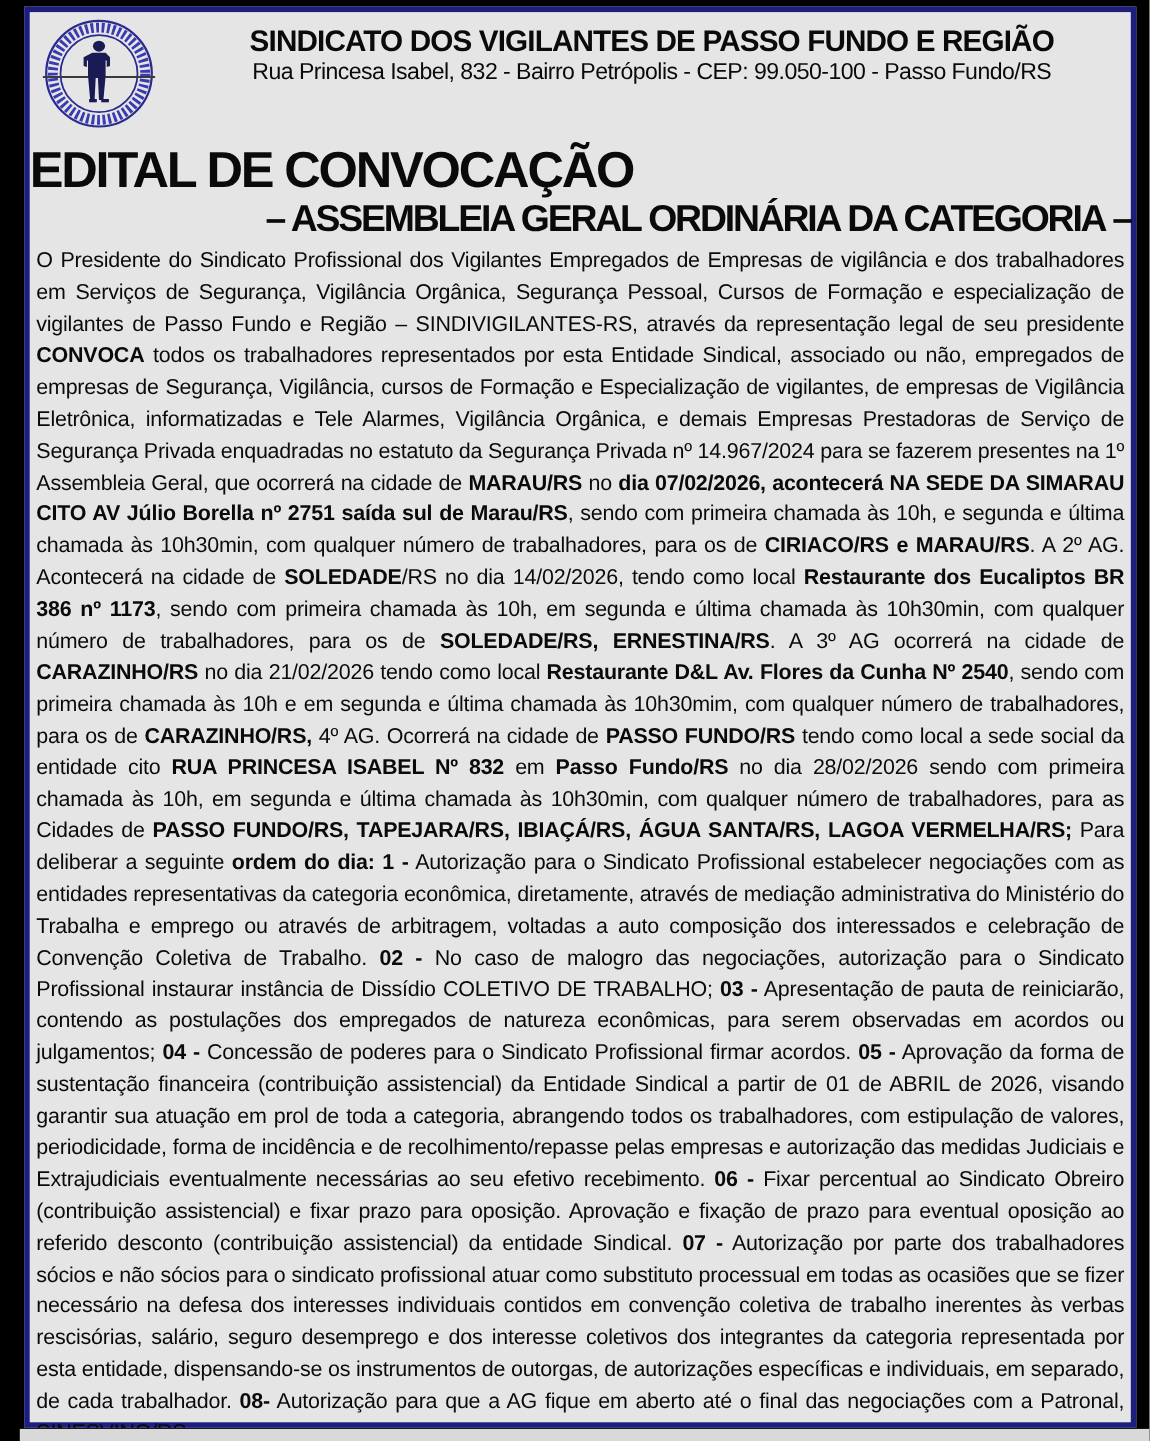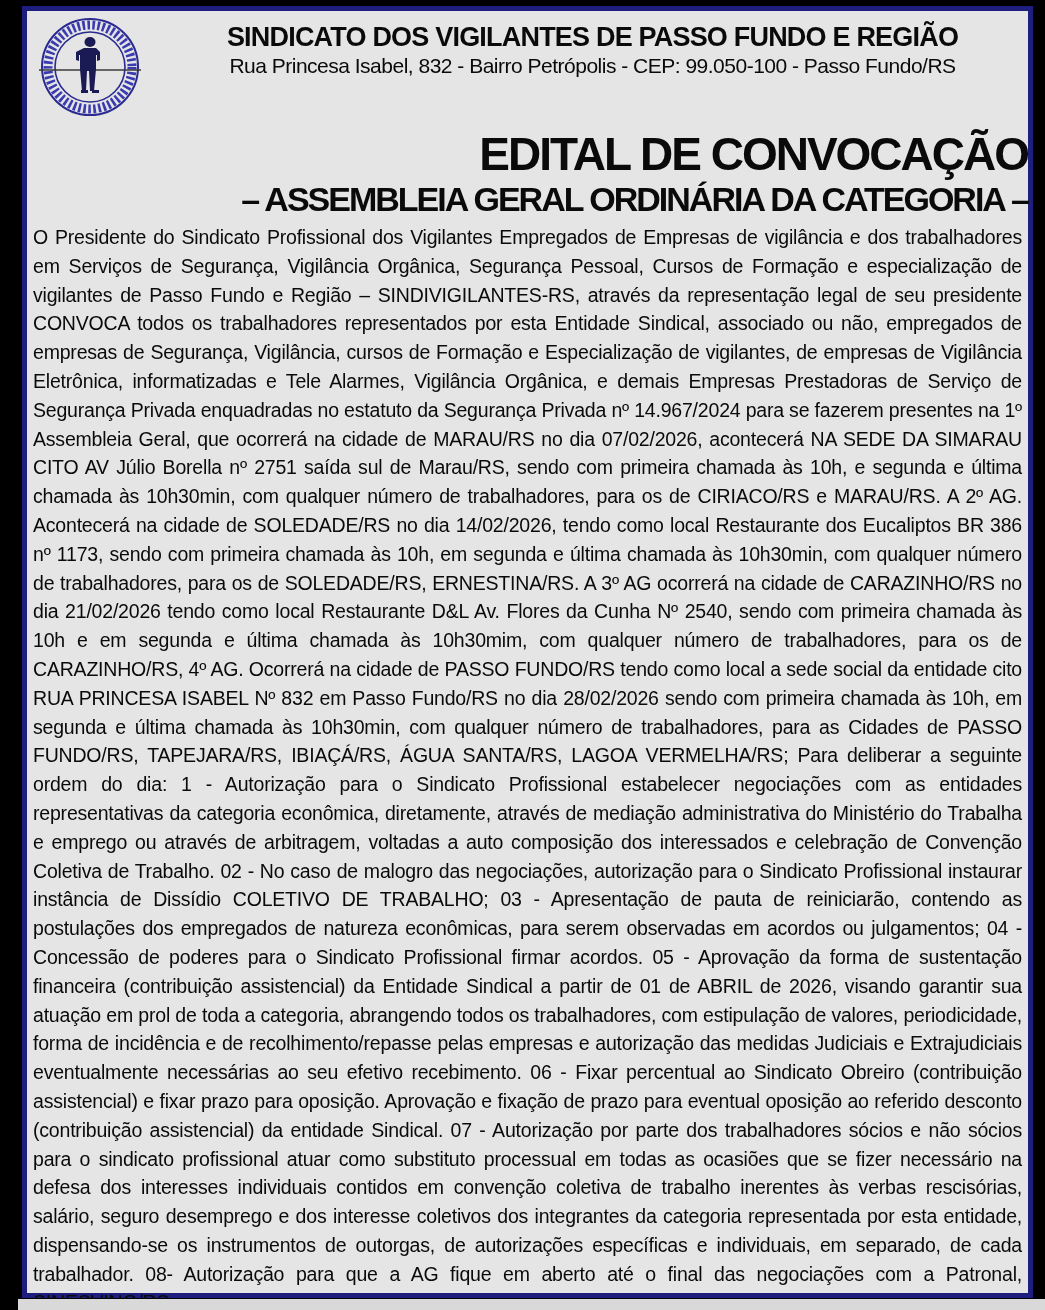--- a/index.html
+++ b/index.html
@@ -58,21 +58,21 @@
     white-space: nowrap;
   }
   .address, .contact {
     font-size: 21px;
     letter-spacing: -0.5px;
     line-height: 26px;
     white-space: nowrap;
   }
   h1.edital {
     margin: 2px 0 0 0;
-    text-align: right;
+    text-align: left;
     font-size: 46px;
     letter-spacing: -2px;
     line-height: 50px;
     font-weight: bold;
   }
   h2.assembleia {
     margin: 0 0 4px 0;
     text-align: right;
     font-size: 34px;
     letter-spacing: -2px;
@@ -82,21 +82,21 @@
   }
   p.body-text {
     margin: 0;
     padding: 0 6px;
     text-align: justify;
     font-size: 19.5px;
     letter-spacing: -0.2px;
     line-height: 28.8px;
   }
   p.body-text .b {
-    font-weight: normal;
+    font-weight: bold;
   }
 </style>
 </head>
 <body>
 
 <div class="canvas">
   <div class="paper">
 
     <div class="header">
       <div class="logo">

